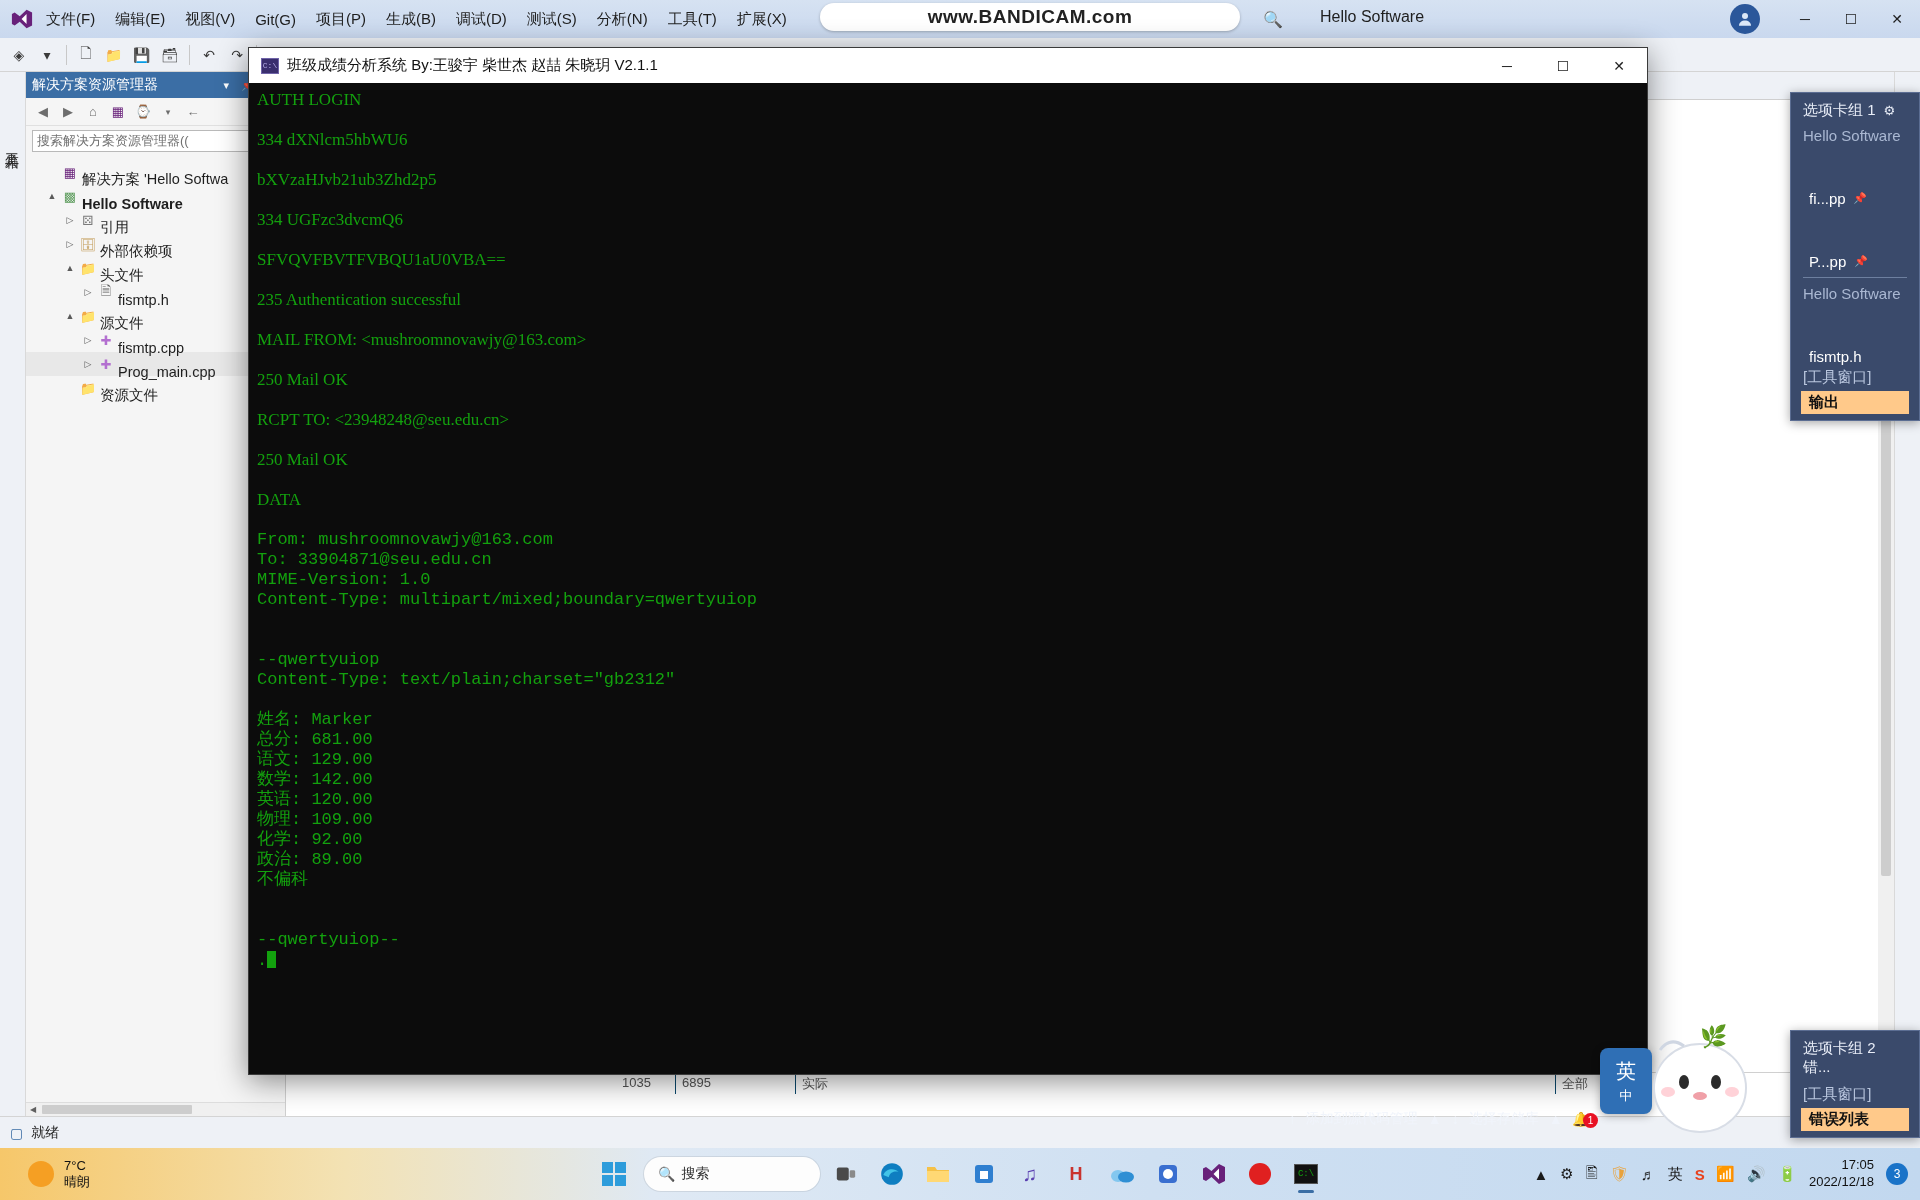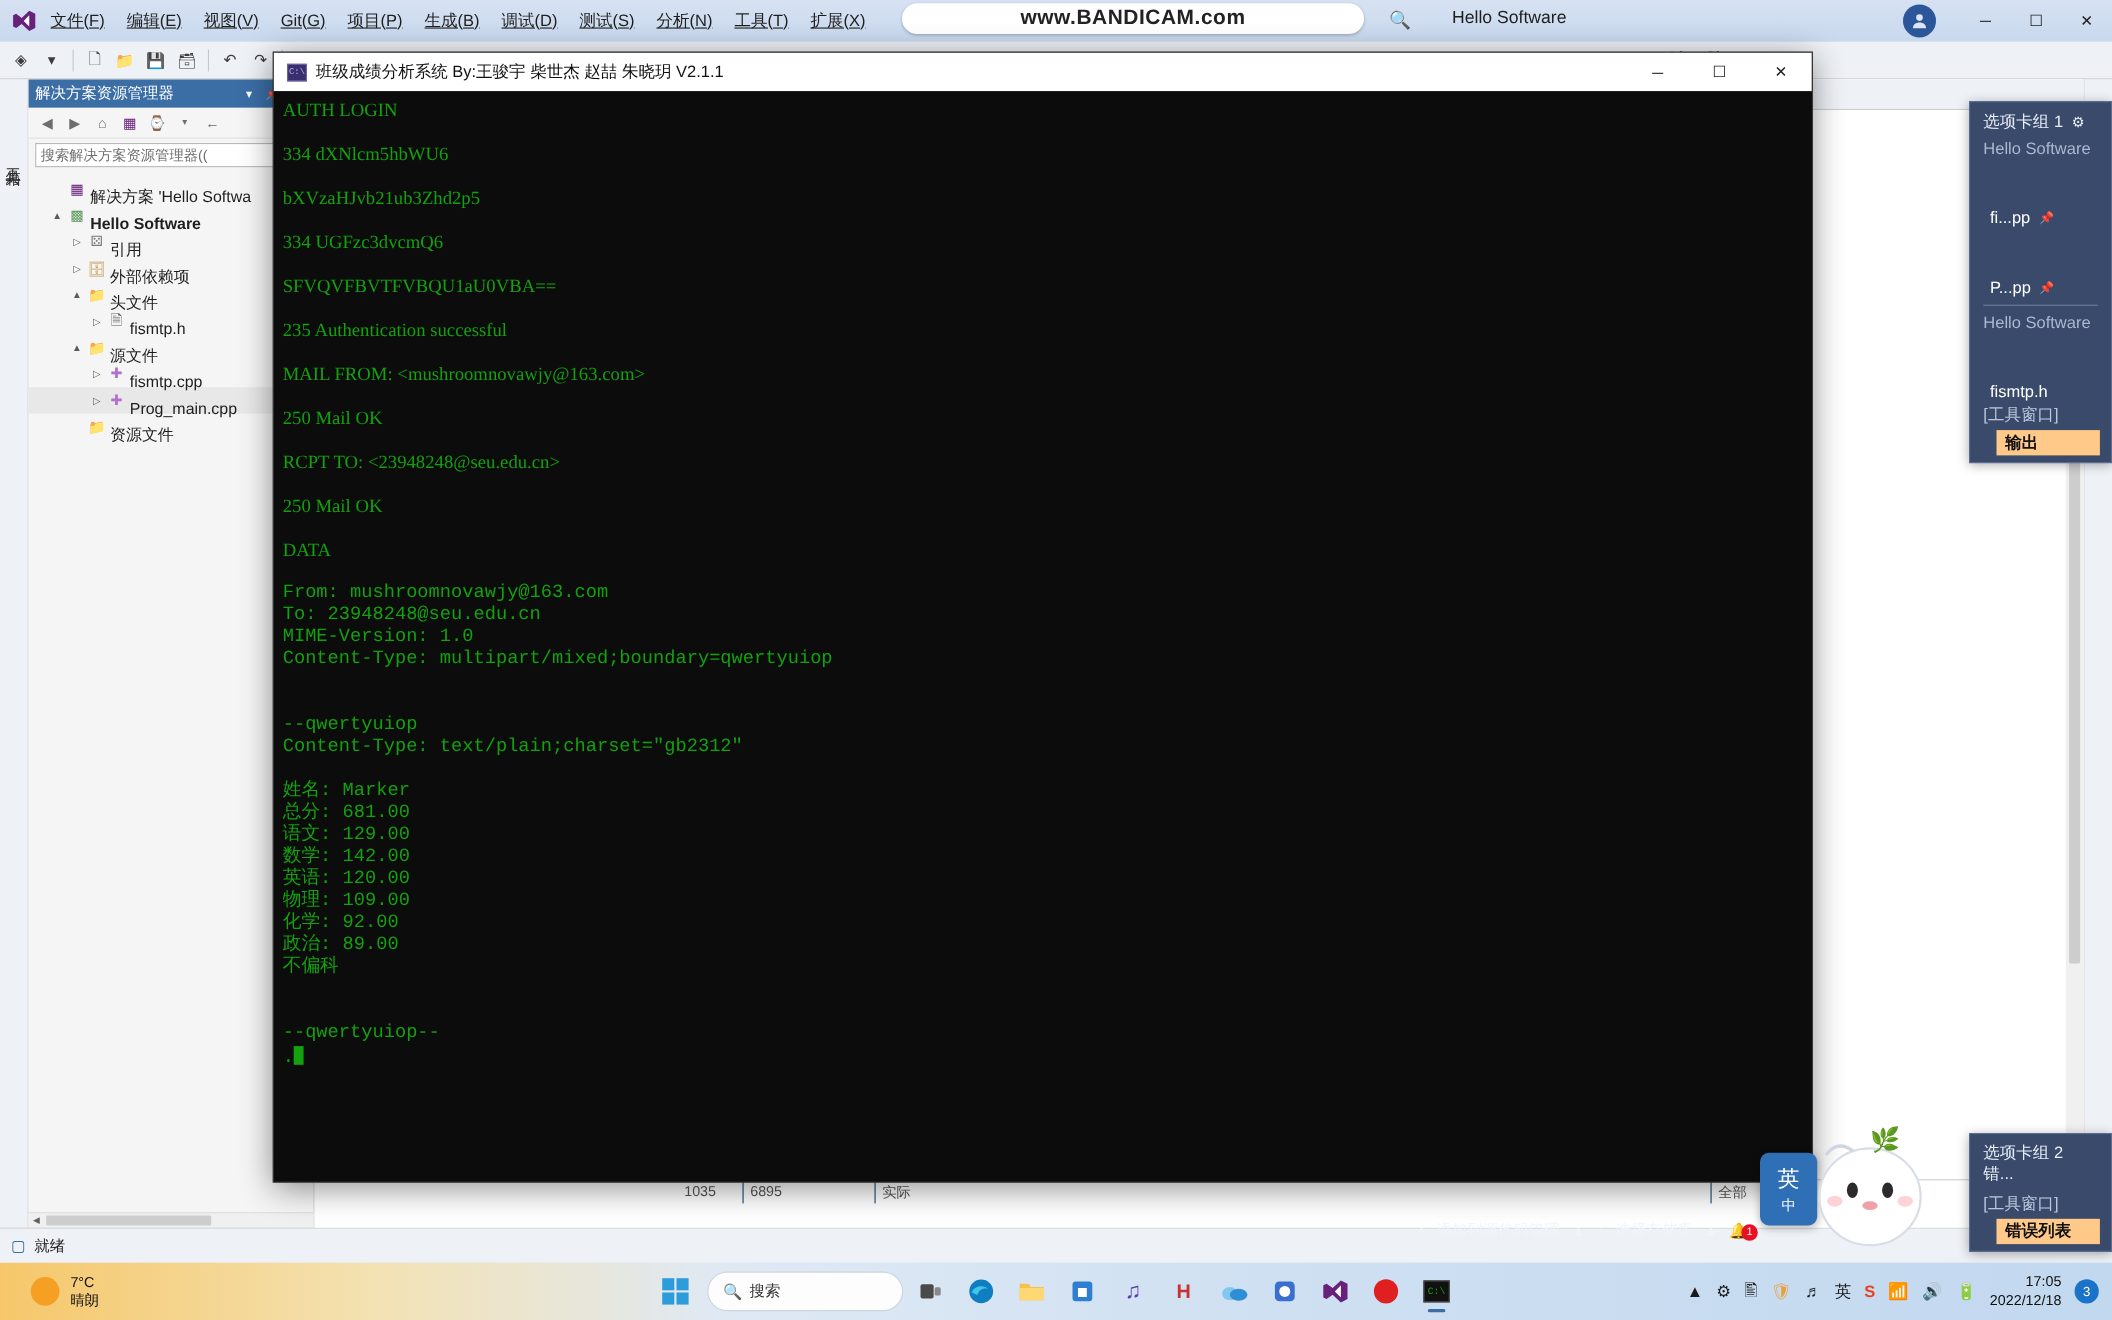--- a/index.html
+++ b/index.html
@@ -20,21 +20,21 @@
     background:#eef1f6;
     display:flex; flex-direction:column;
   }
   
   #vs-titlebar {
     height:38px; background:linear-gradient(180deg,#d6e2f2,#c9d8ee);
     display:flex; align-items:center; padding-left:8px; position:relative;
   }
   .vs-logo { width:28px; height:24px; display:flex; align-items:center; justify-content:center; }
   .vs-logo svg { width:24px; height:22px; }
-  .menu-item { padding:4px 10px; font-size:15px; color:#1e1e1e; white-space:nowrap; cursor:default;text-decoration:underline;}
+  .menu-item { padding:4px 10px; font-size:15px; color:#1e1e1e; white-space:nowrap; cursor:default;}
   #bandicam-watermark {
     position:absolute; left:820px; top:3px; width:420px; height:28px;
     background:#ffffff; border-radius:16px;
     display:flex; align-items:center; justify-content:center;
     font-family:"Liberation Sans", sans-serif; font-weight:bold; font-size:19px;
     letter-spacing:0.5px; color:#222; box-shadow:0 1px 3px rgba(0,0,0,.25);
   }
   #search-glyph {
     position:absolute; left:1262px; top:8px; width:22px; height:22px;
     color:#444; font-size:16px; display:flex;align-items:center;justify-content:center;
@@ -136,21 +136,21 @@
     color:#e8edf7; font-size:15px; padding:6px 0;
     box-shadow:0 2px 10px rgba(0,0,0,.35);
   }
   .switcher .sw-title { padding:2px 12px 6px 12px; display:flex; align-items:center; gap:8px;}
   .switcher .sw-group { padding:1px 12px; color:#aab8d2; }
   .switcher .sw-entry { padding:1px 12px 1px 18px; display:flex; align-items:center; gap:8px; color:#ffffff;margin-top:44px;}
   .switcher .sw-entry .pin { font-size:11px; color:#c8d3e8; }
   .switcher .sw-sep { height:1px; background:#6d7f9f; margin:6px 12px; }
   .switcher .sw-toolwin { padding:2px 12px; color:#b9c6de; }
   .switcher .sw-sel {
-    margin:2px 10px 0 24px; background:#ffc98a; color:#111; padding:2px 8px; font-weight:bold;
+    margin:2px 10px 0 10px; background:#ffc98a; color:#111; padding:2px 8px; font-weight:bold;
   }
   
   #console-window {
     position:absolute; left:248px; top:47px; width:1400px; height:1028px;
     background:#0c0c0c; border:1px solid #3a3a3a;
     box-shadow:0 6px 28px rgba(0,0,0,.45);
     display:flex; flex-direction:column;
   }
   #console-titlebar {
     height:35px; background:#ffffff; display:flex; align-items:center; padding-left:12px;
@@ -462,21 +462,21 @@
       <div class="cline spaced">bXVzaHJvb21ub3Zhd2p5</div>
       <div class="cline spaced">334 UGFzc3dvcmQ6</div>
       <div class="cline spaced">SFVQVFBVTFVBQU1aU0VBA==</div>
       <div class="cline spaced">235 Authentication successful</div>
       <div class="cline spaced">MAIL FROM: &lt;mushroomnovawjy@163.com&gt;</div>
       <div class="cline spaced">250 Mail OK</div>
       <div class="cline spaced">RCPT TO: &lt;23948248@seu.edu.cn&gt;</div>
       <div class="cline spaced">250 Mail OK</div>
       <div class="cline spaced">DATA</div>
       <div class="cline tight">From: mushroomnovawjy@163.com</div>
-      <div class="cline tight">To: 23948248@seu.edu.cn</div>
+      <div class="cline tight">To: 33904871@seu.edu.cn</div>
       <div class="cline tight">MIME-Version: 1.0</div>
       <div class="cline tight">Content-Type: multipart/mixed;boundary=qwertyuiop</div>
       <div class="cline tight"></div>
       <div class="cline tight"></div>
       <div class="cline tight">--qwertyuiop</div>
       <div class="cline tight">Content-Type: text/plain;charset="gb2312"</div>
       <div class="cline tight"></div>
       <div class="cline tight">姓名: Marker</div>
       <div class="cline tight">总分: 681.00</div>
       <div class="cline tight">语文: 129.00</div>

